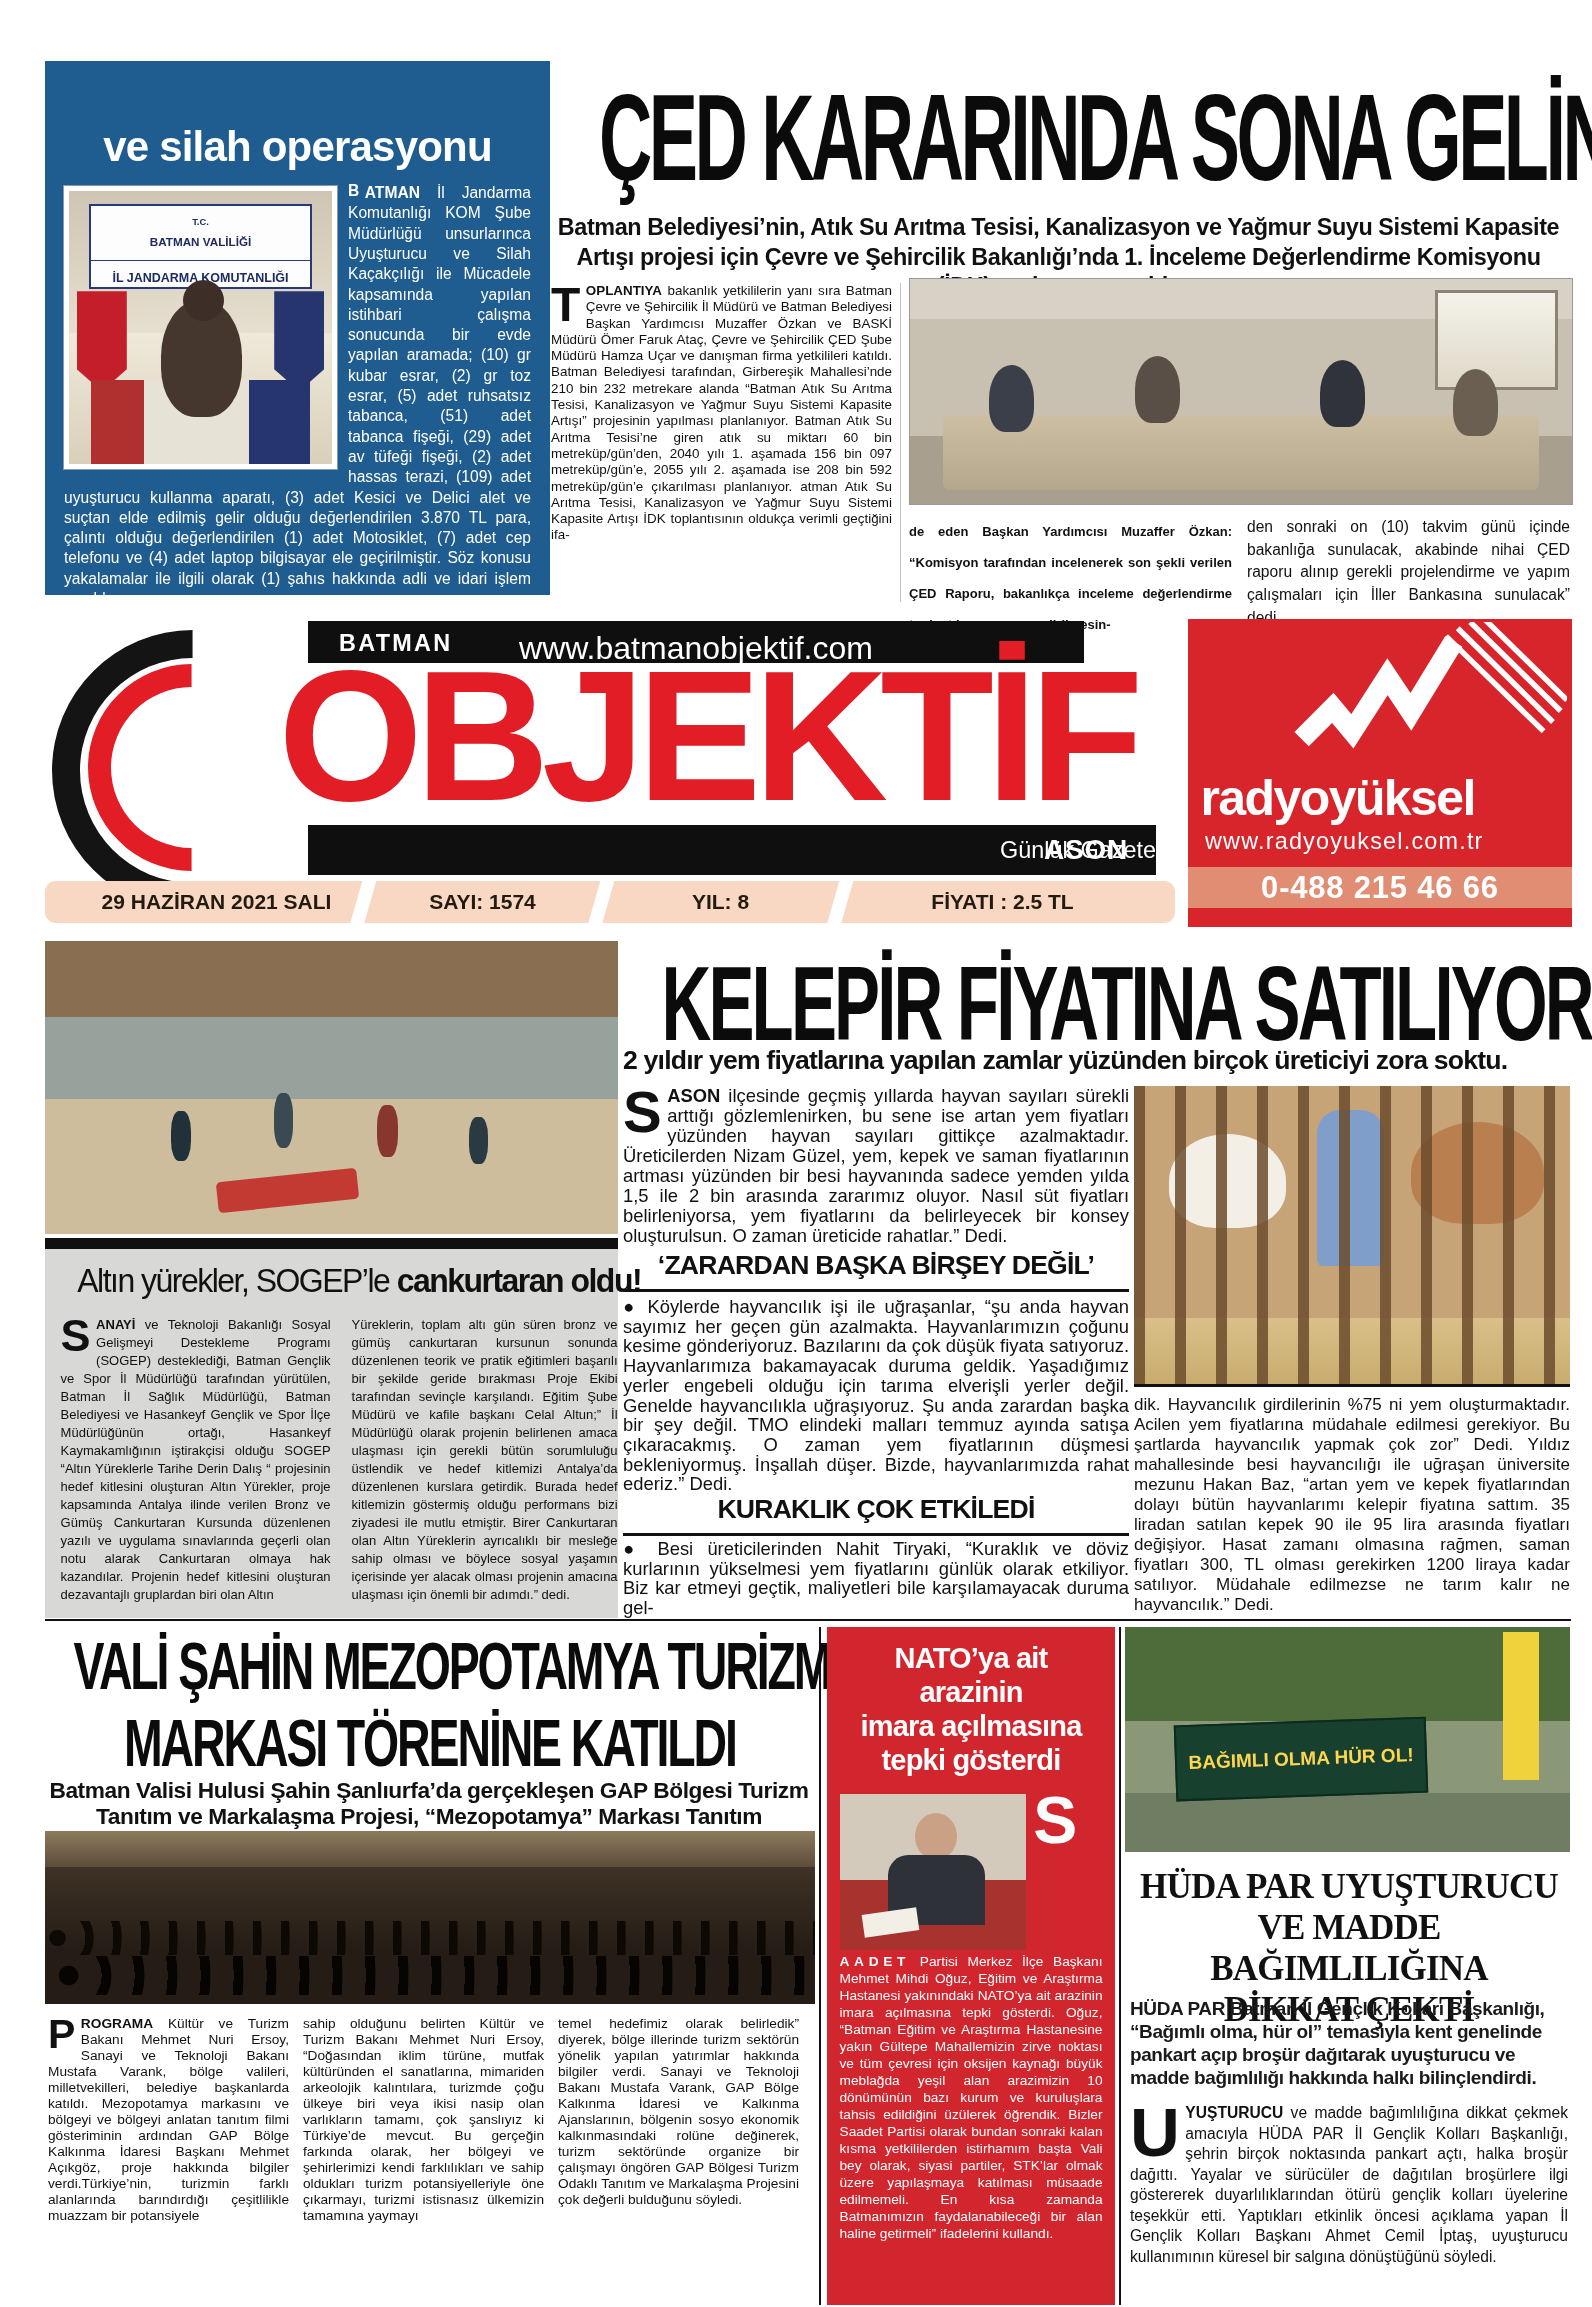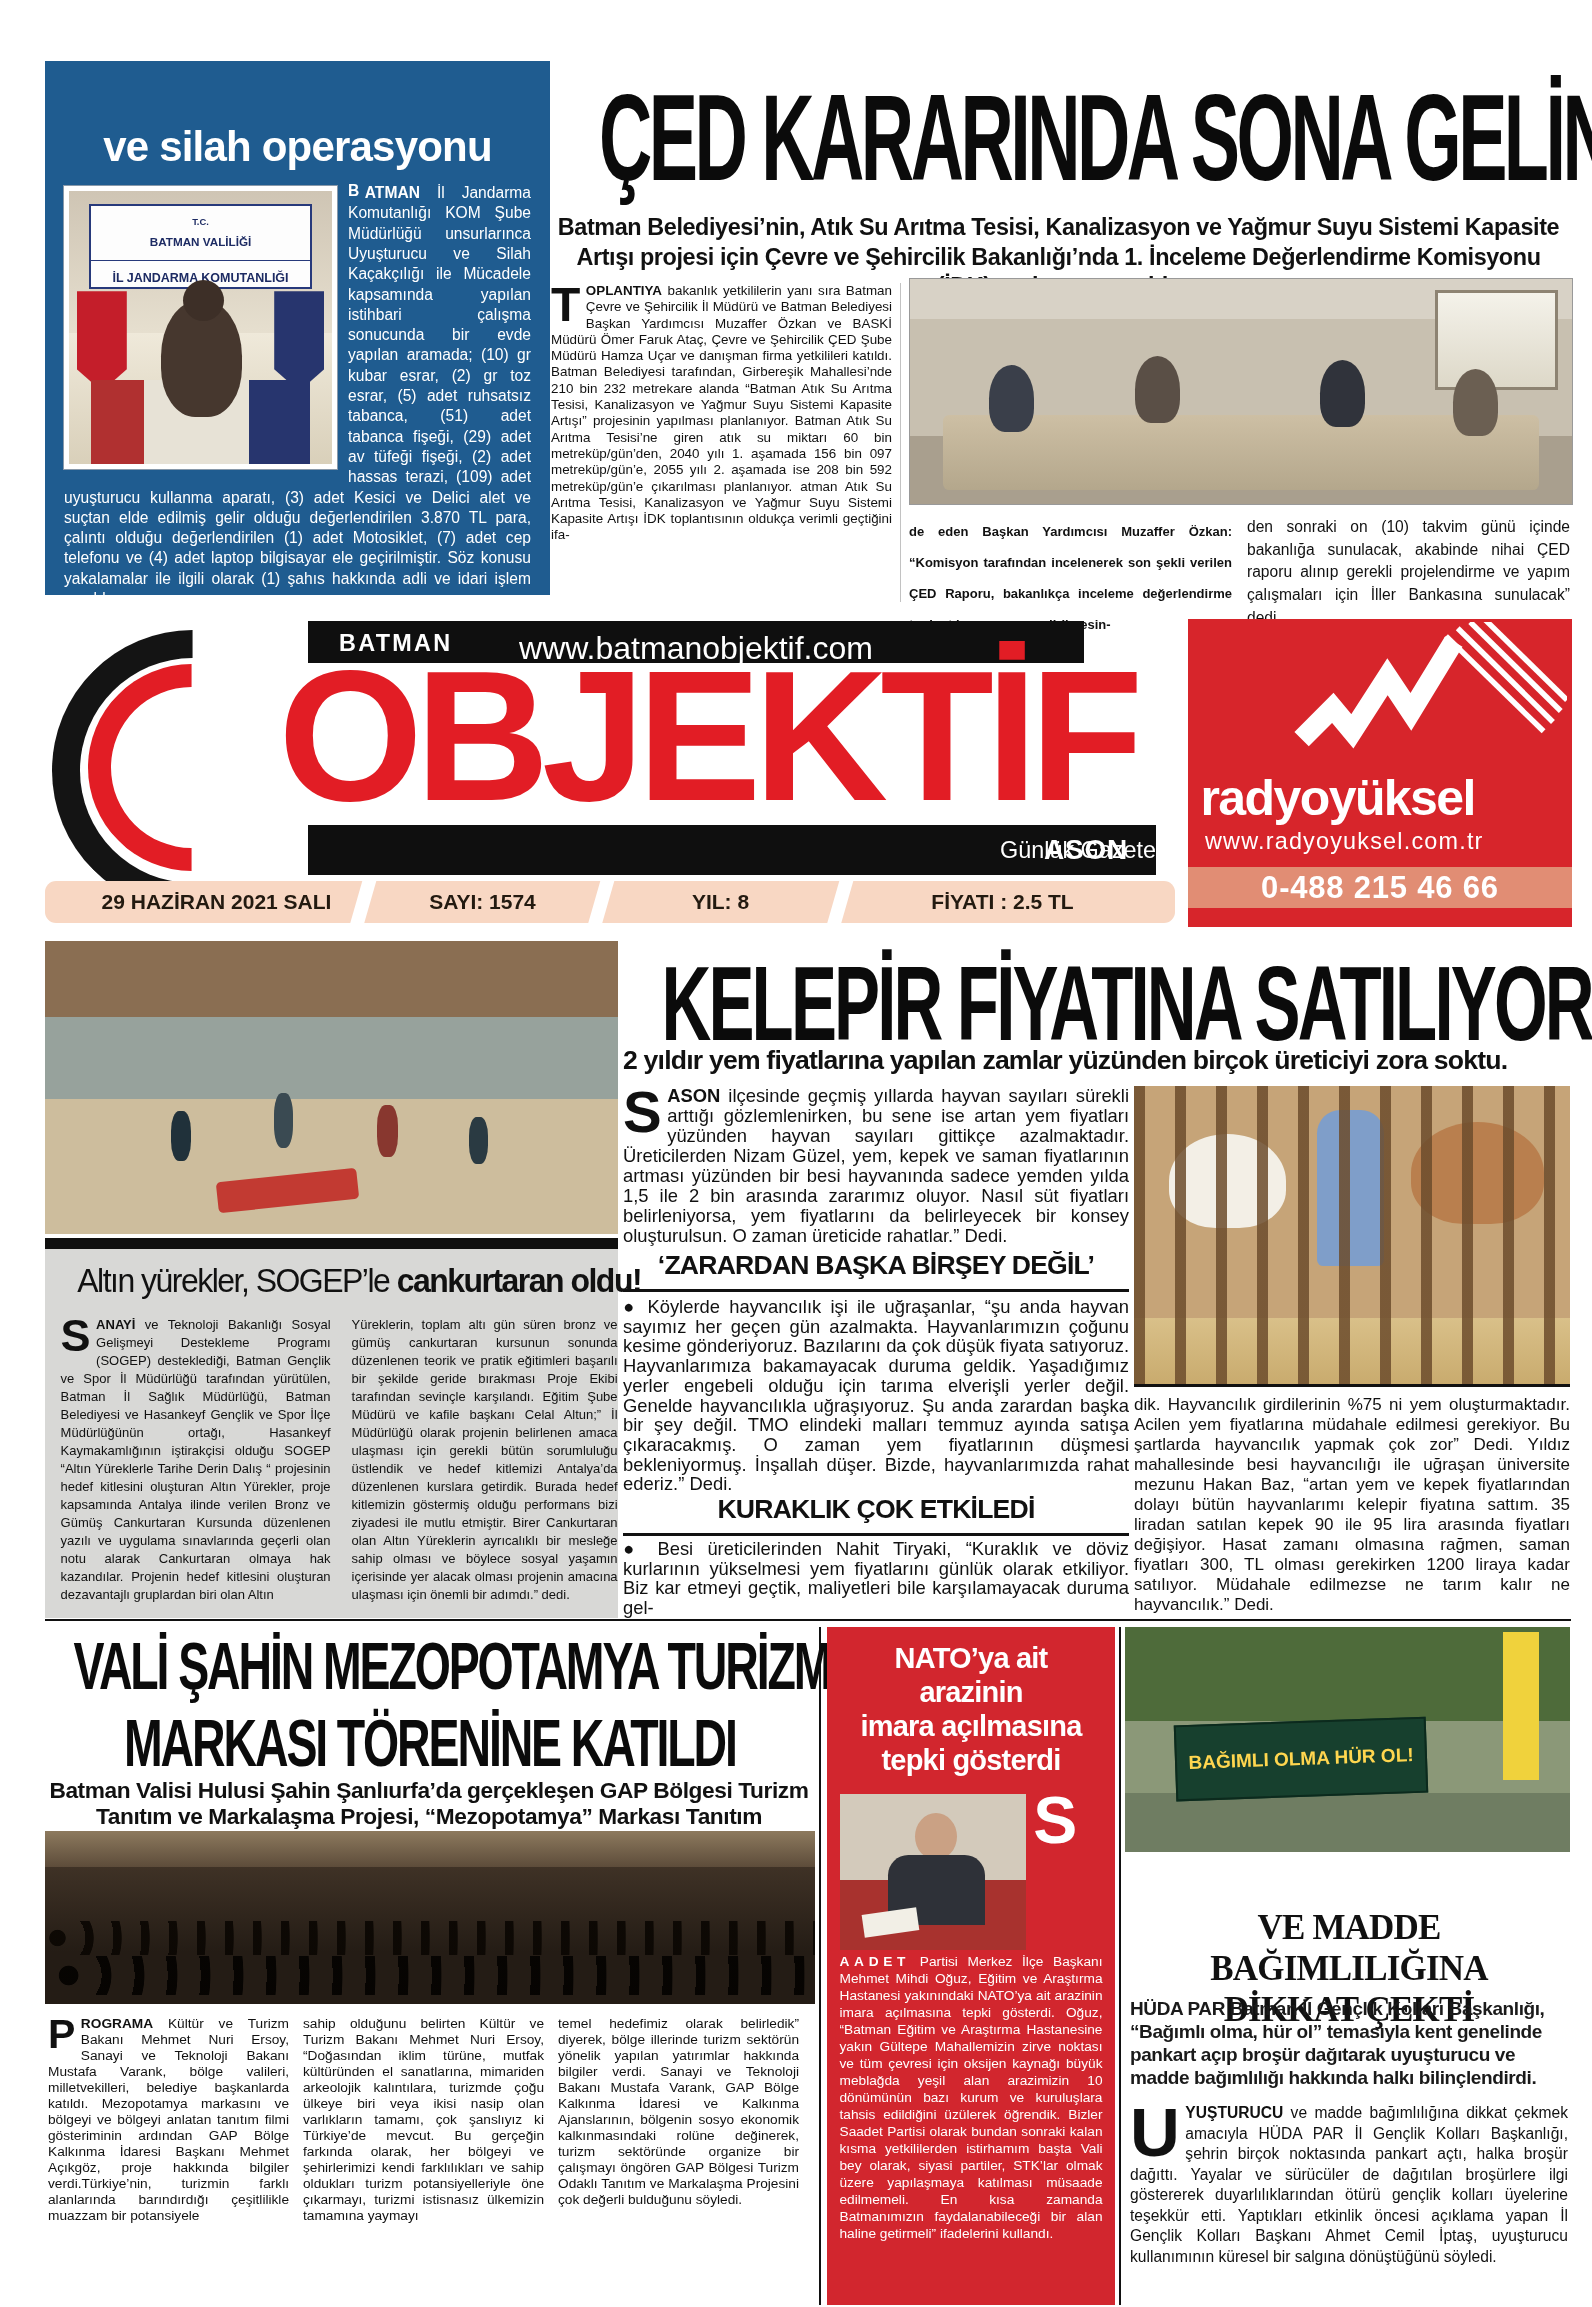--- a/index.html
+++ b/index.html
@@ -306,21 +306,21 @@
       </span>
       <span class="dc">S</span><b class="lw">AADET</b><span> Partisi Merkez İlçe Başkanı Mehmet Mihdi Oğuz, Eğitim ve Araştırma Hastanesi yakınındaki NATO’ya ait arazinin imara açılmasına tepki gösterdi. Oğuz, “Batman Eğitim ve Araştırma Hastanesine yakın Gültepe Mahallemizin zirve noktası ve tüm çevresi için oksijen kaynağı büyük meblağda yeşil alan arazimizin 10 dönümünün bazı kurum ve kuruluşlara tahsis edildiğini üzülerek öğrendik. Bizler Saadet Partisi olarak bundan sonraki kalan kısma yetkililerden istirhamım başta Vali bey olarak, siyasi partiler, STK’lar olmak üzere yapılaşmaya katılması müsaade edilmemeli. En kısa zamanda Batmanımızın faydalanabileceği bir alan haline getirmeli” ifadelerini kullandı.</span>
     </div>
   </div>
 
   <div class="photo hudaphoto">
     <span class="hp-flag"></span>
     <span class="hp-banner">BAĞIMLI OLMA HÜR OL!</span>
   </div>
   <div class="abs huda-title">
-    <br>
+    <span>HÜDA PAR UYUŞTURUCU</span><br>
     <span>VE MADDE BAĞIMLILIĞINA</span><br>
     <span>DİKKAT ÇEKTİ</span>
   </div>
   <div class="abs huda-sub">HÜDA PAR Batman İl Gençlik Kolları Başkanlığı, “Bağımlı olma, hür ol” temasıyla kent genelinde pankart açıp broşür dağıtarak uyuşturucu ve madde bağımlılığı hakkında halkı bilinçlendirdi.</div>
   <div class="abs huda-body just">
     <span class="dc">U</span><b>YUŞTURUCU</b><span> ve madde bağımlılığına dikkat çekmek amacıyla HÜDA PAR İl Gençlik Kolları Başkanlığı, şehrin birçok noktasında pankart açtı, halka broşür dağıttı. Yayalar ve sürücüler de dağıtılan broşürlere ilgi göstererek duyarlılıklarından ötürü gençlik kolları üyelerine teşekkür etti. Yaptıkları etkinlik öncesi açıklama yapan İl Gençlik Kolları Başkanı Ahmet Cemil İptaş, uyuşturucu kullanımının küresel bir salgına dönüştüğünü söyledi.</span>
   </div>
 
 </div>
 

